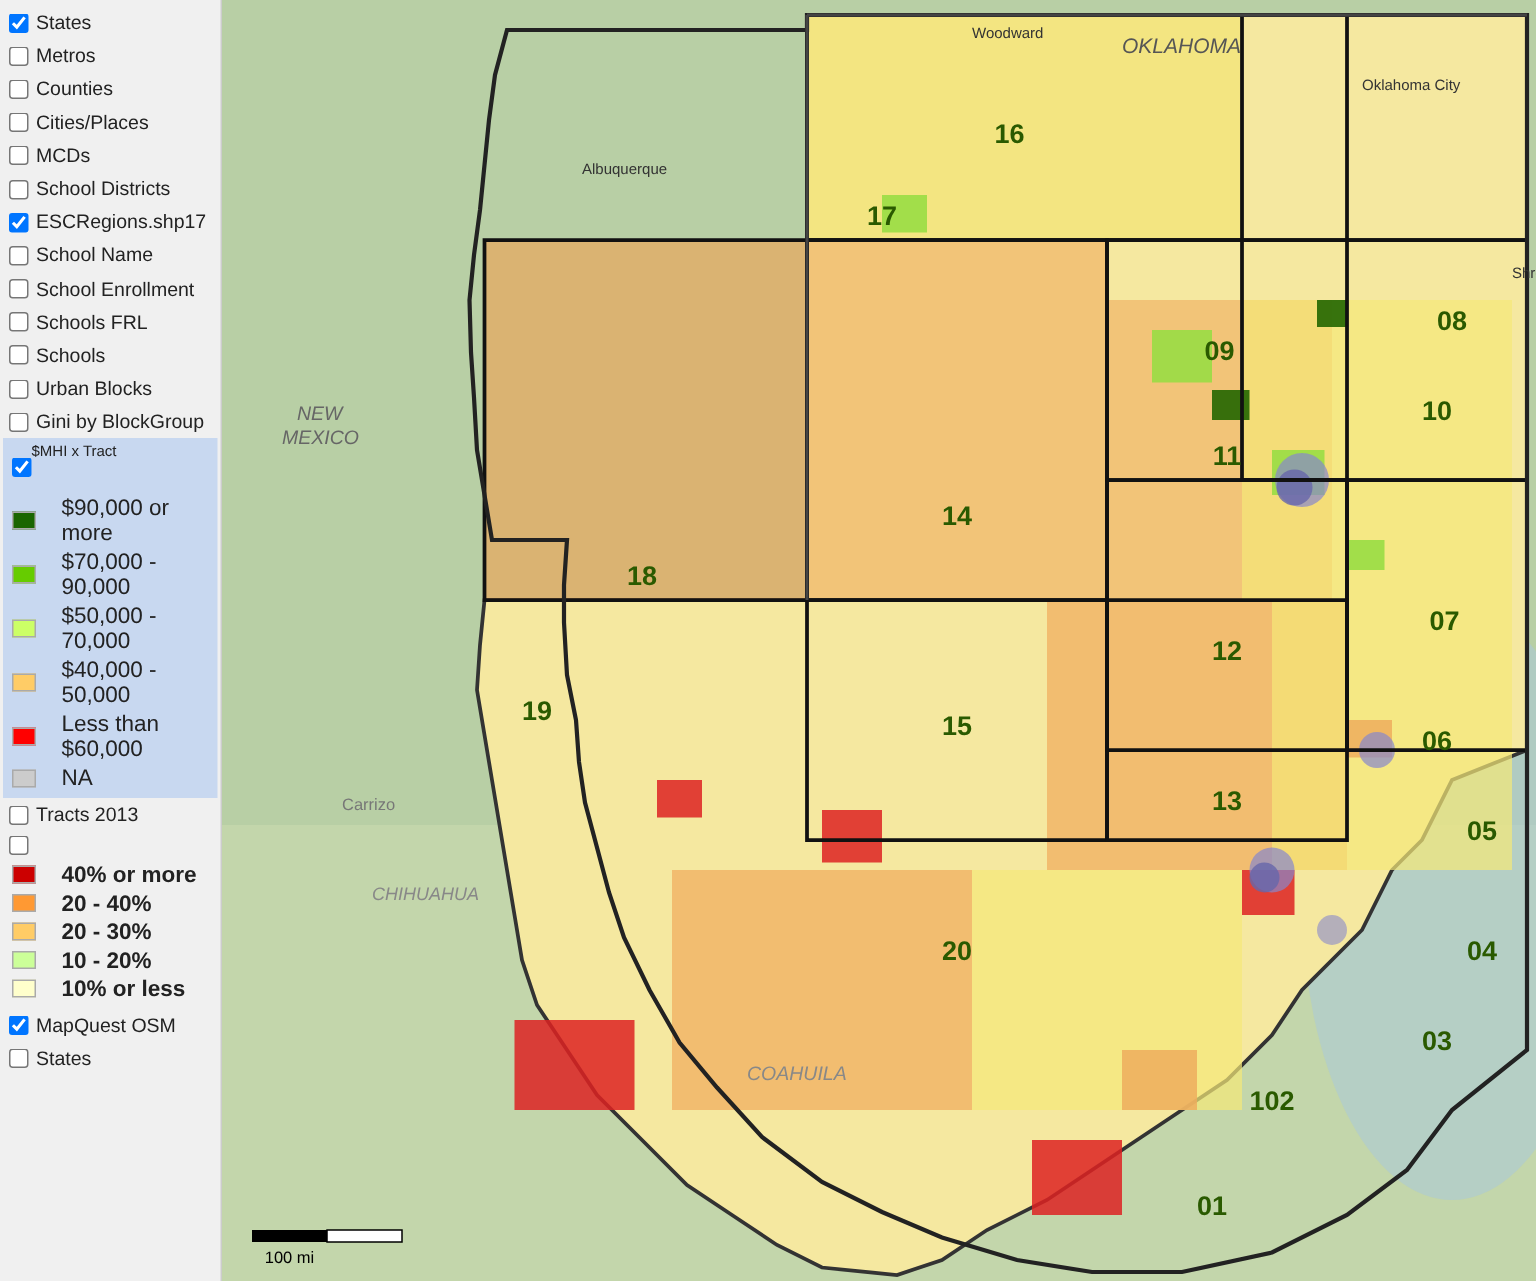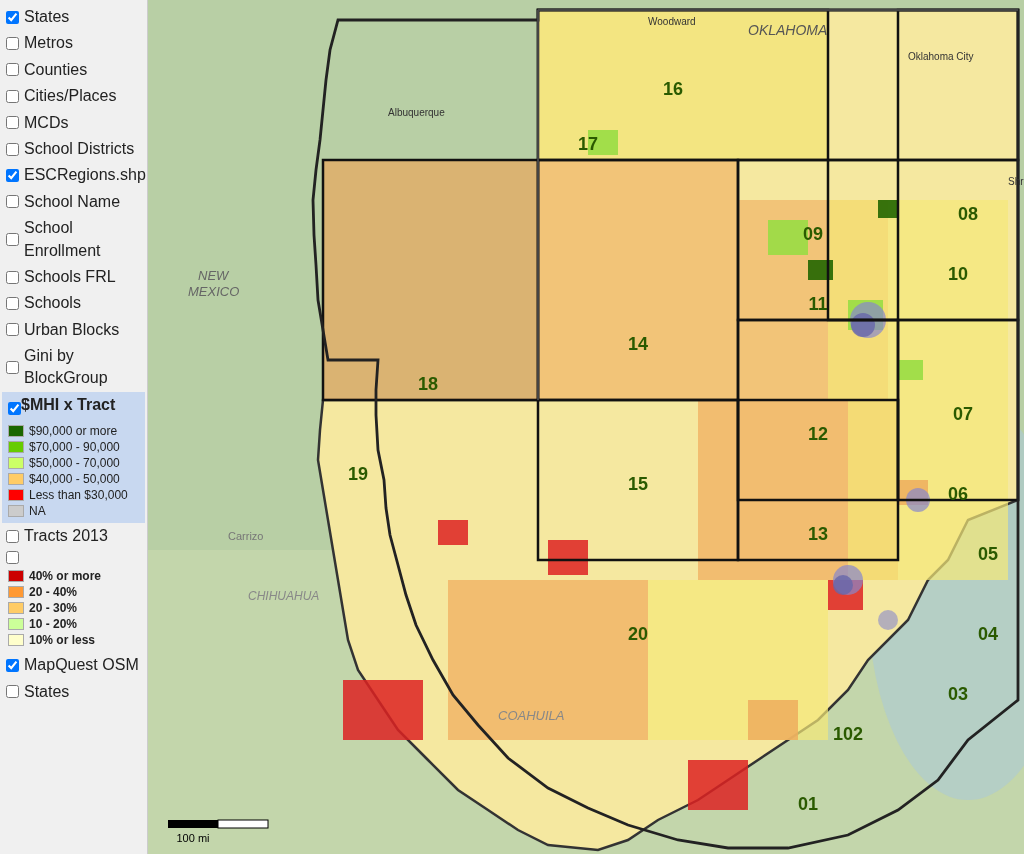--- a/index.html
+++ b/index.html
@@ -22,53 +22,54 @@
       cursor: pointer;
       line-height: 1.4;
     }
 
     .layer-item input[type="checkbox"] {
       margin-right: 5px;
       flex-shrink: 0;
     }
 
     .layer-label {
-      font-size: 16px;
+      font-size: 13px;
       color: #222;
     }
 
     .legend-section {
       padding: 2px 6px 4px 6px;
       background: #c8d8f0;
     }
 
     .legend-title {
-      font-size: 16px;
-      font-weight: bold;
+      font-size: 10px;
+      font-weight: normal;
       color: #222;
-      margin-bottom: 7px;
+      margin-bottom: 20px;
     }
 
     .legend-item {
       display: flex;
       align-items: center;
       padding: 1px 0;
     }
 
     .legend-color {
       width: 16px;
       height: 12px;
       margin-right: 5px;
       flex-shrink: 0;
       border: 1px solid #aaa;
     }
 
     .legend-label {
-      font-size: 12px;
+      font-size: 15px;
       color: #222;
+      margin-left: 12px;
     }
 
     .usd-legend-section {
       padding: 2px 6px 4px 6px;
       font-weight: bold;
     }
 
     #map-container {
       flex: 1;
       height: 854px;
@@ -161,21 +162,21 @@
         <div class="legend-item">
           <div class="legend-color" style="background: rgb(204, 255, 102);"></div>
           <span class="legend-label">$50,000 - 70,000</span>
         </div>
         <div class="legend-item">
           <div class="legend-color" style="background: rgb(255, 204, 102);"></div>
           <span class="legend-label">$40,000 - 50,000</span>
         </div>
         <div class="legend-item">
           <div class="legend-color" style="background: rgb(255, 0, 0);"></div>
-          <span class="legend-label">Less than $30,000</span>
+          <span class="legend-label">Less than $60,000</span>
         </div>
         <div class="legend-item">
           <div class="legend-color" style="background: rgb(204, 204, 204);"></div>
           <span class="legend-label">NA</span>
         </div>
       </div>
   </div>
 
   <div id="layers-lower">
       <div class="layer-item">

